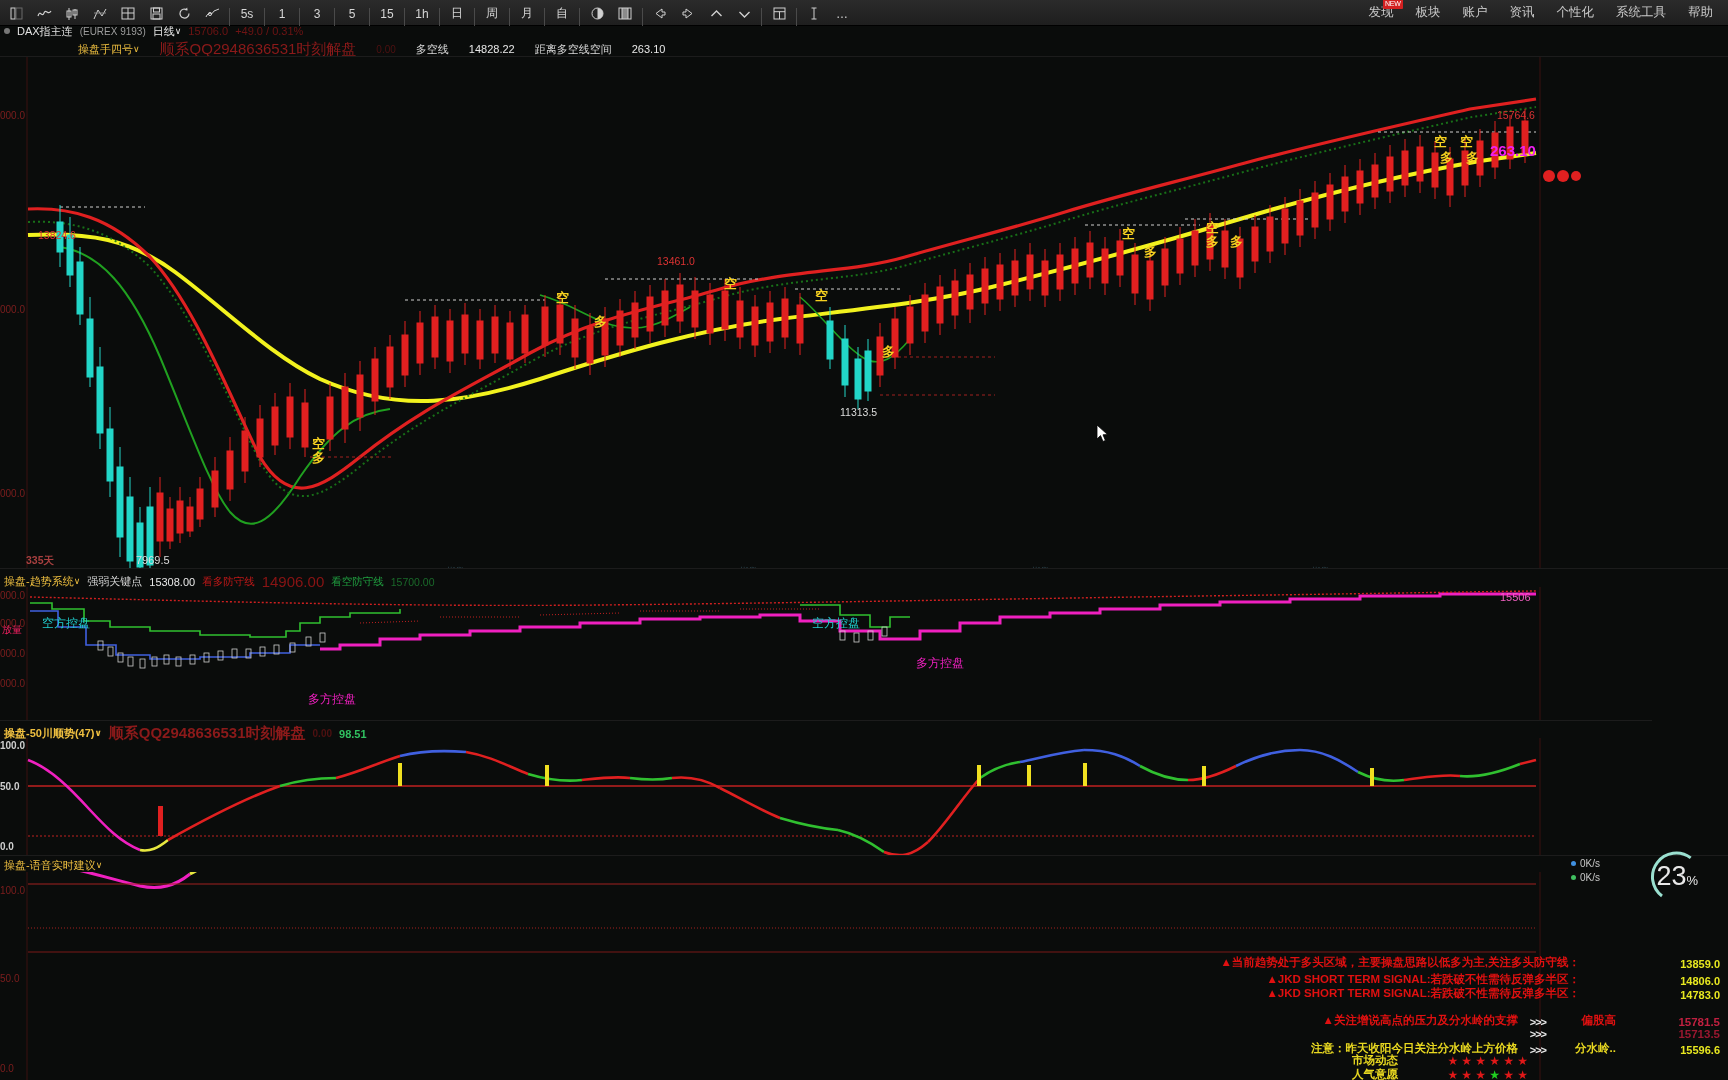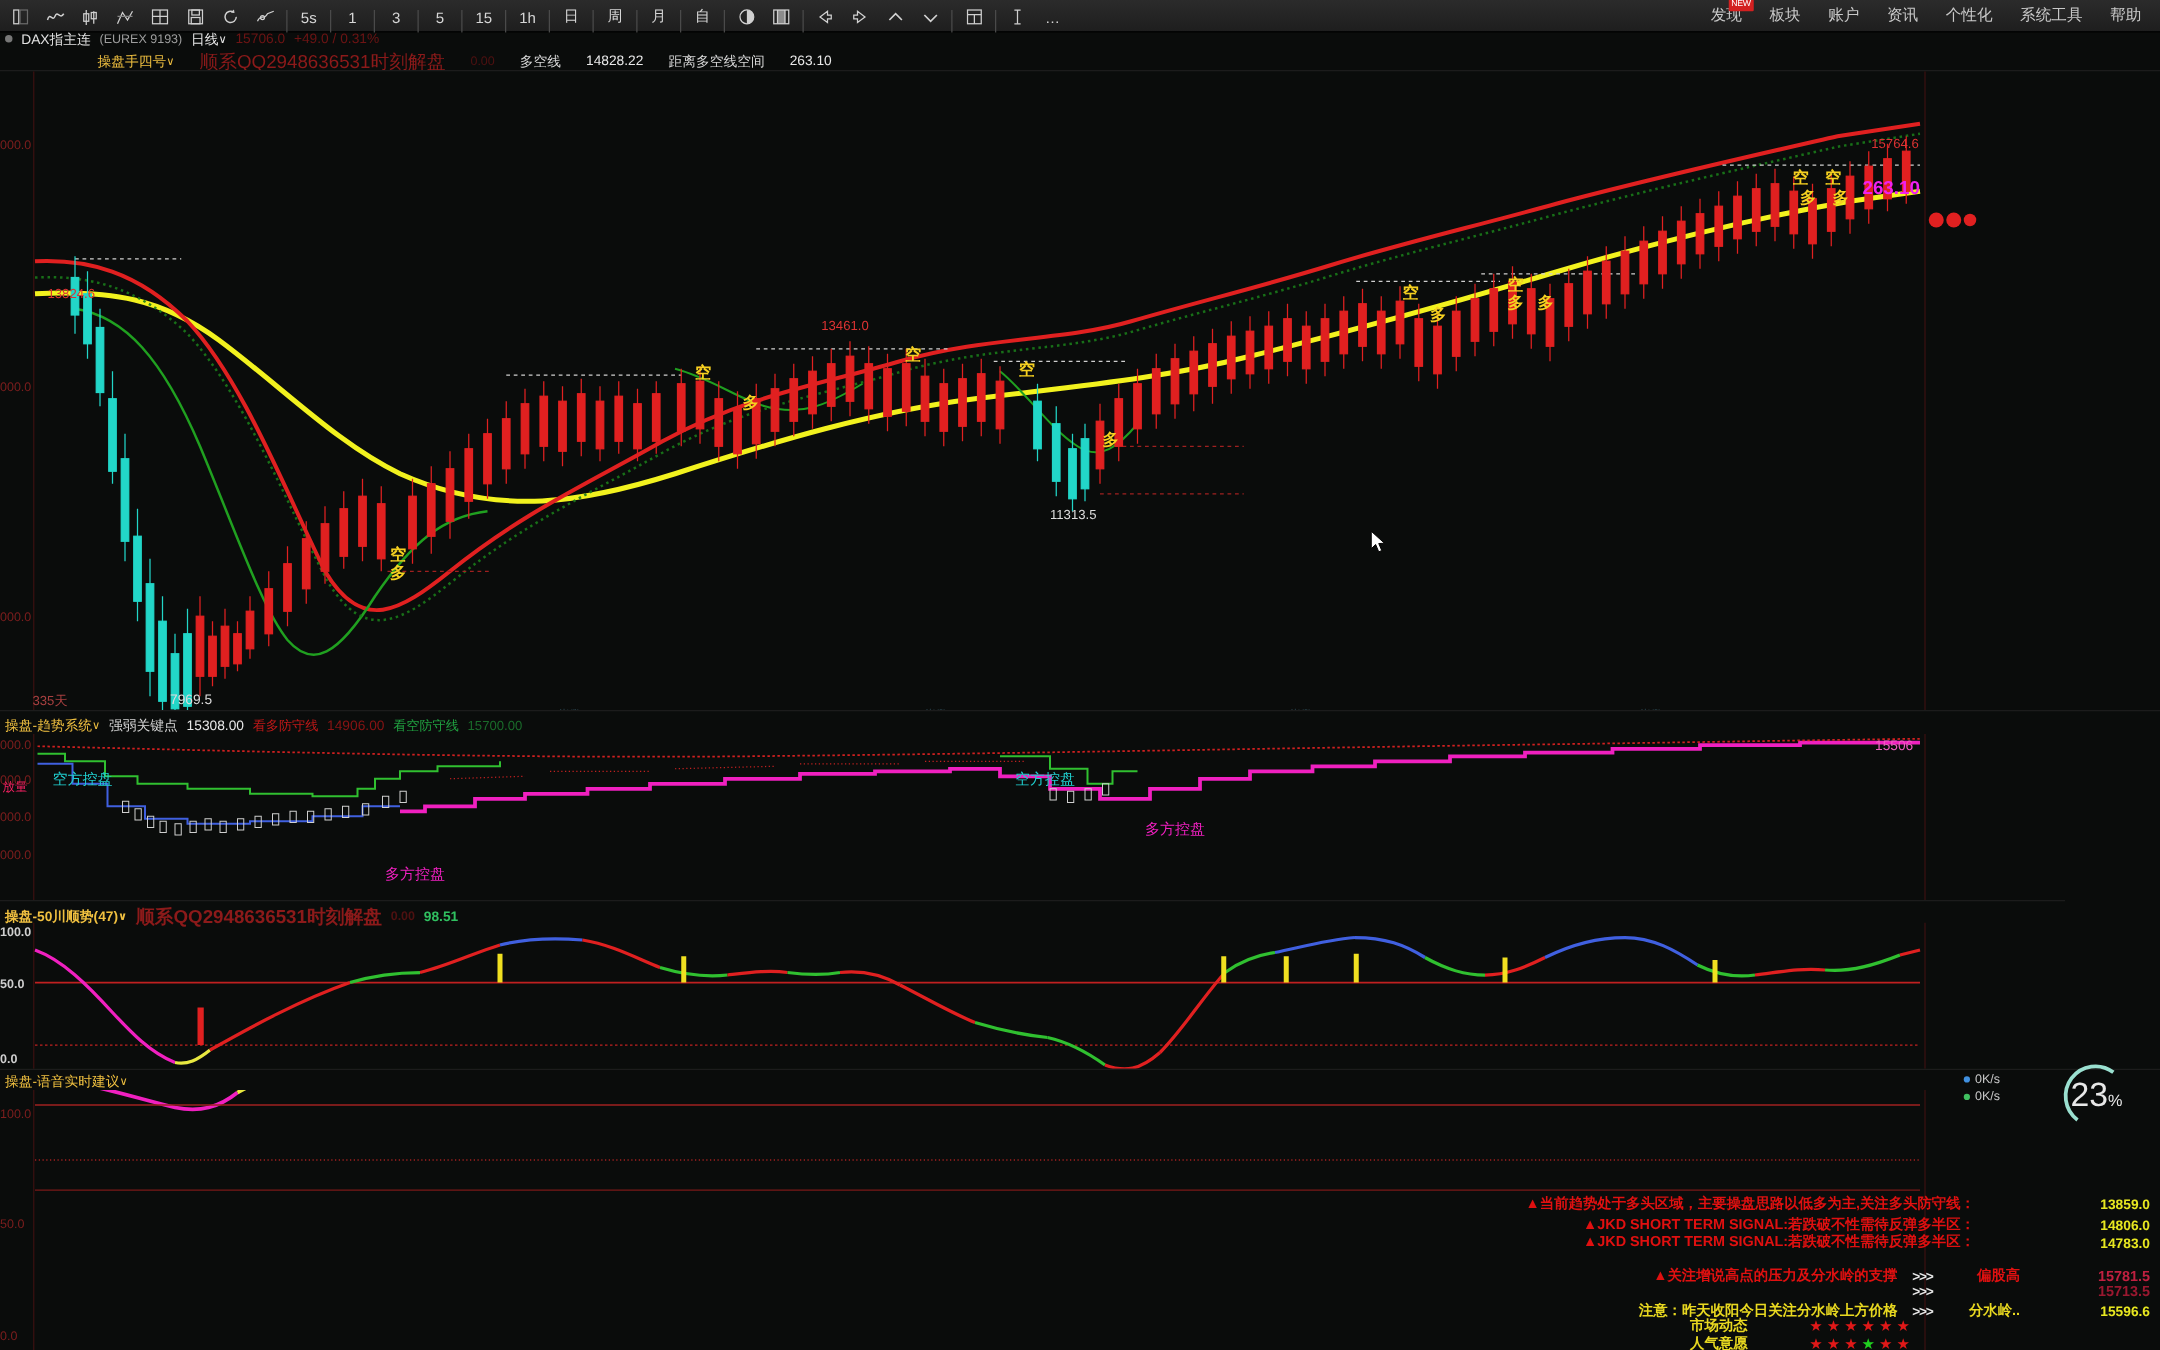--- a/index.html
+++ b/index.html
@@ -551,31 +551,31 @@
     <div class="lbl kong" style="left:1434px; top:76px;">空</div>
     <div class="lbl kong" style="left:1460px; top:76px;">空</div>
     <div class="lbl duo" style="left:1440px; top:92px;">多</div>
     <div class="lbl duo" style="left:1466px; top:92px;">多</div>
 
     <div class="watermark" style="left:425px; top:508px;">DAX指数</div>
     <div class="watermark" style="left:718px; top:508px;">DAX指数</div>
     <div class="watermark" style="left:1010px; top:508px;">DAX指数</div>
     <div class="watermark" style="left:1290px; top:508px;">DAX指数</div>
 
-    <div class="lbl" style="left:26px; top:497px; color:#a84040;">335天</div>
+    <div class="lbl" style="left:26px; top:497px; color:#a84040;font-weight:bold;">335天</div>
     <div class="lbl lbl-white" style="left:136px; top:497px; font-size:11px;">7969.5</div>
   </div>
 
   <div class="panel" id="p-trend">
     <div class="panel-head" style="top:4px;">
       <span class="ind-name"><span>操盘-趋势系统</span><span class="chev">∨</span></span>
       <span class="ind-label">强弱关键点</span>
       <span class="ind-val">15308.00</span>
       <span style="color:#c01818;font-size:10.5px">看多防守线</span>
-      <span style="color:#8a1414;font-size:11px">14906.00</span>
+      <span style="color:#8a1414;font-size:15px">14906.00</span>
       <span style="color:#20a040;font-size:10.5px">看空防守线</span>
       <span style="color:#1a6a2a;font-size:10.5px">15700.00</span>
     </div>
 
     <svg class="plot" width="1728" height="152" style="top:18px">
       <g font-size="10" fill="#7e1e1e" font-family="Liberation Sans">
         <text x="0" y="12">000.0</text>
         <text x="0" y="40">000.0</text>
         <text x="0" y="70">000.0</text>
         <text x="0" y="100">000.0</text>

